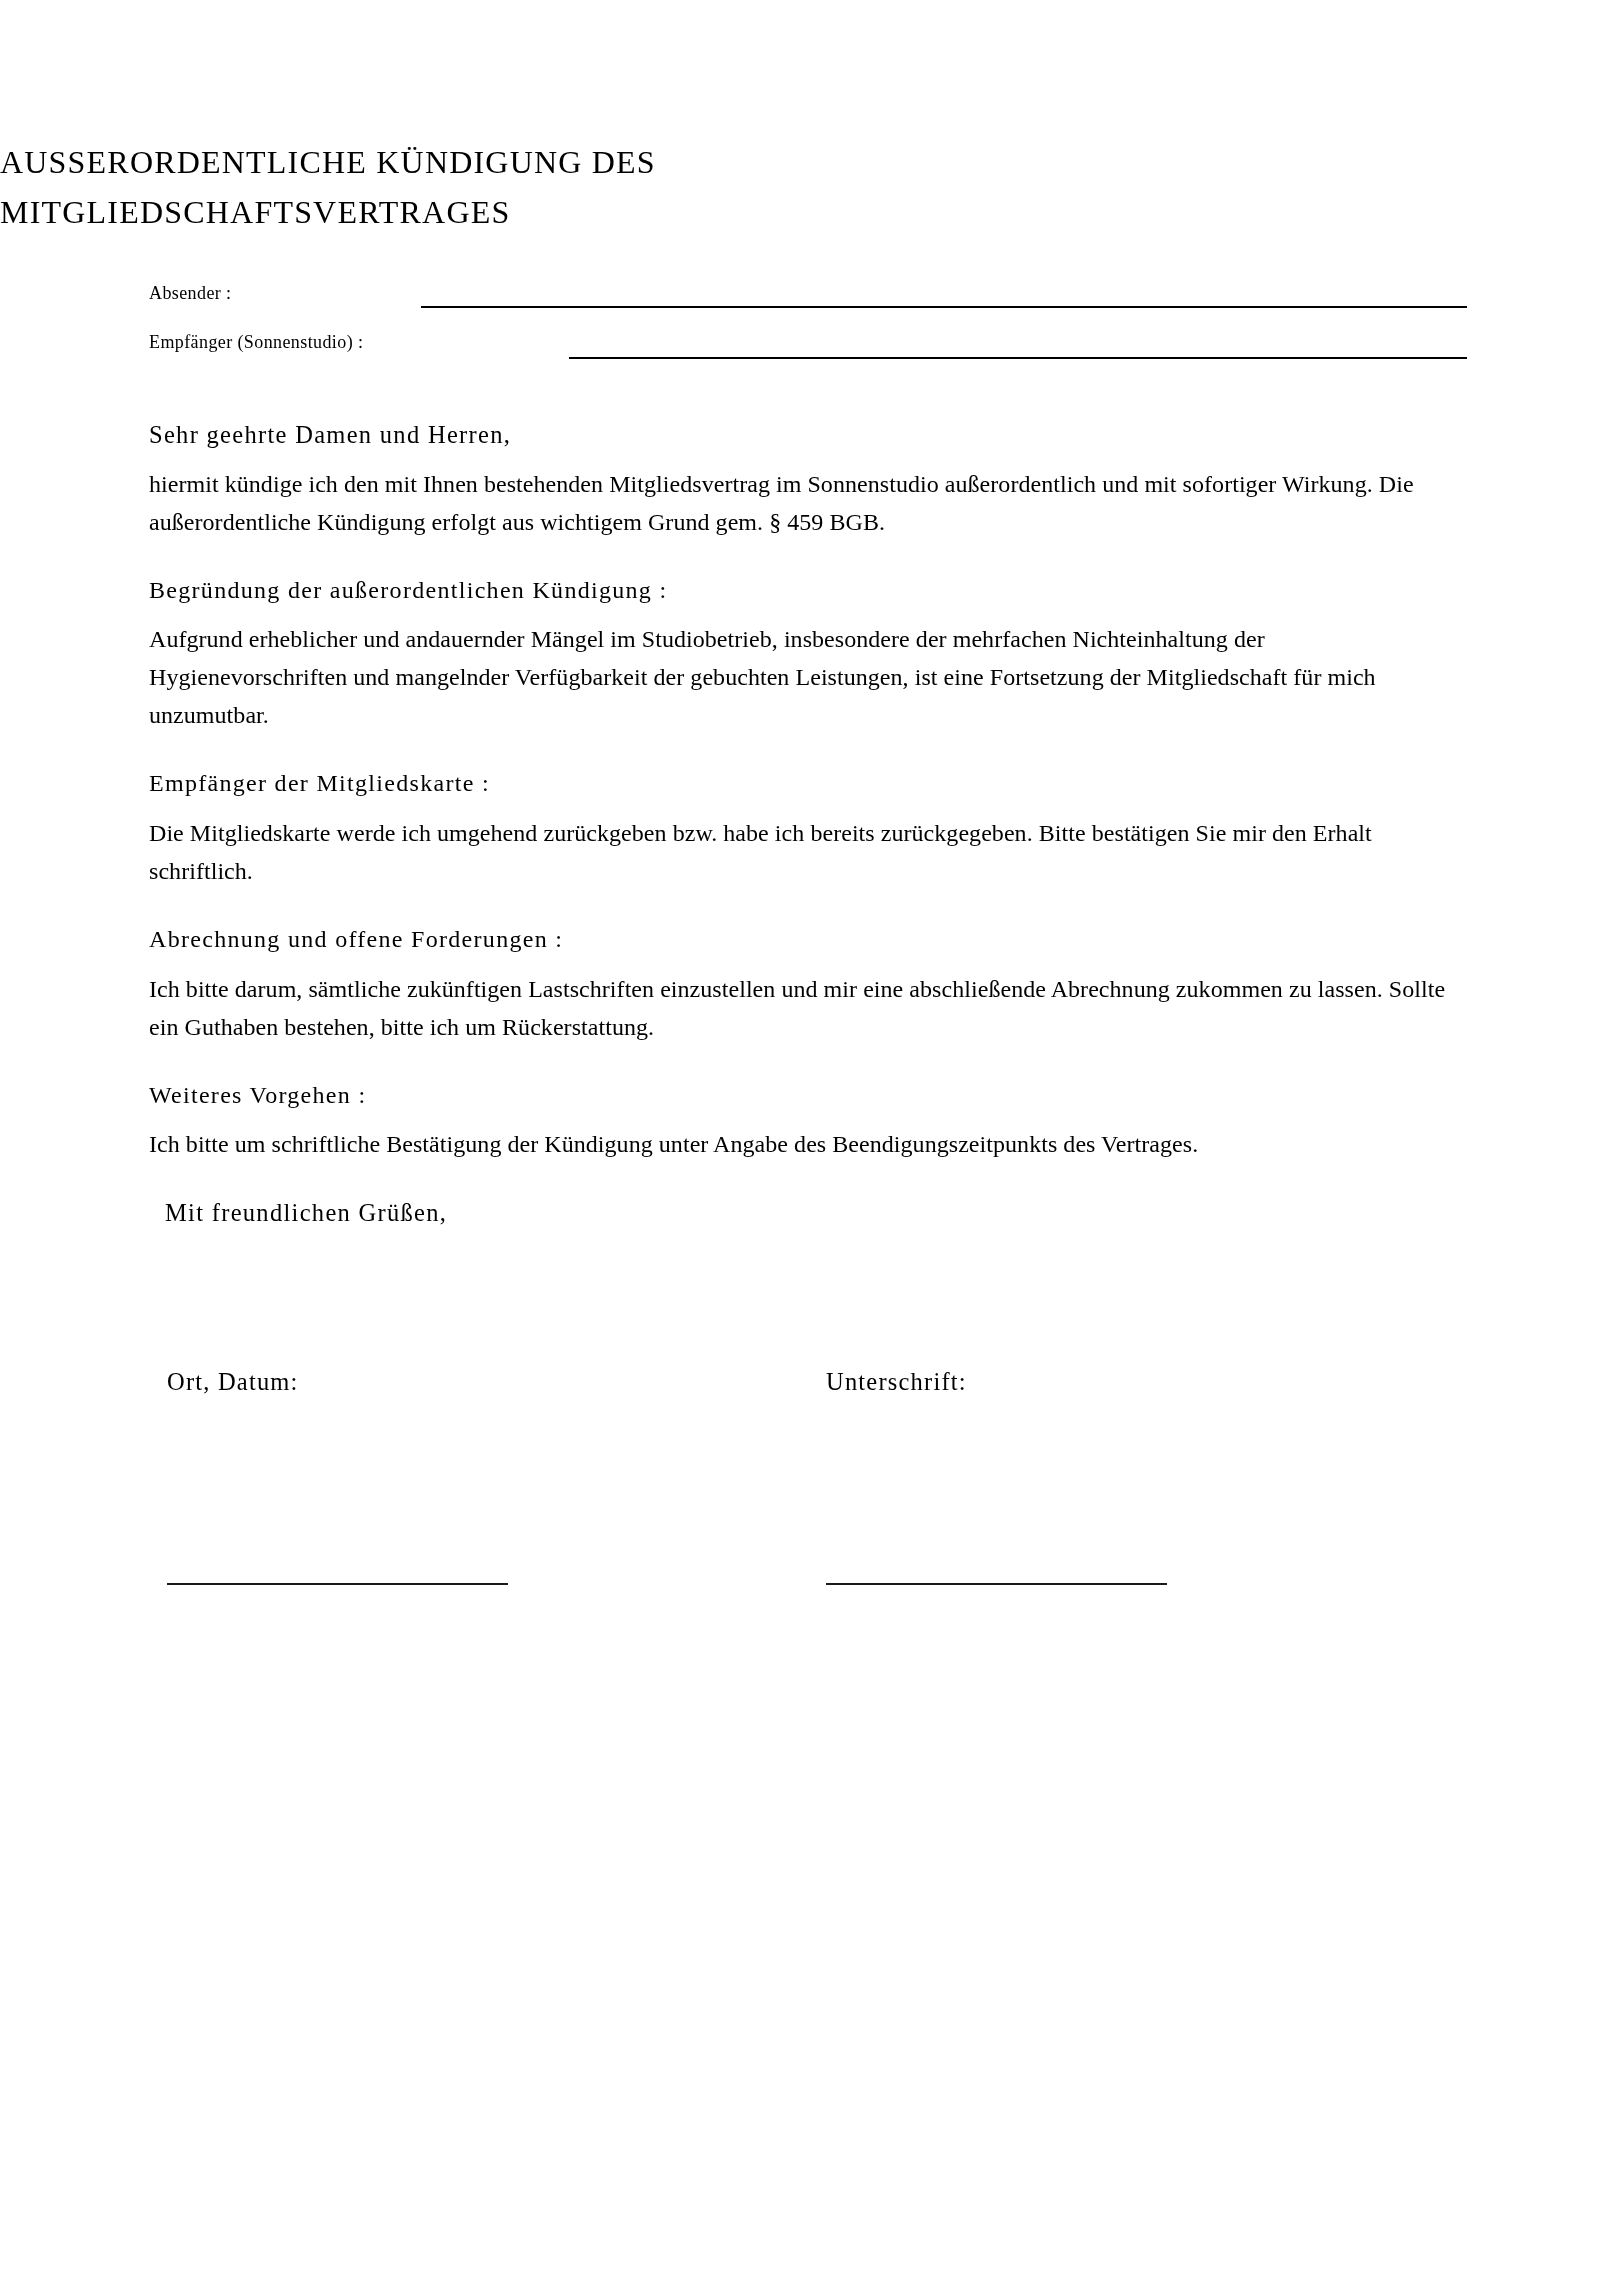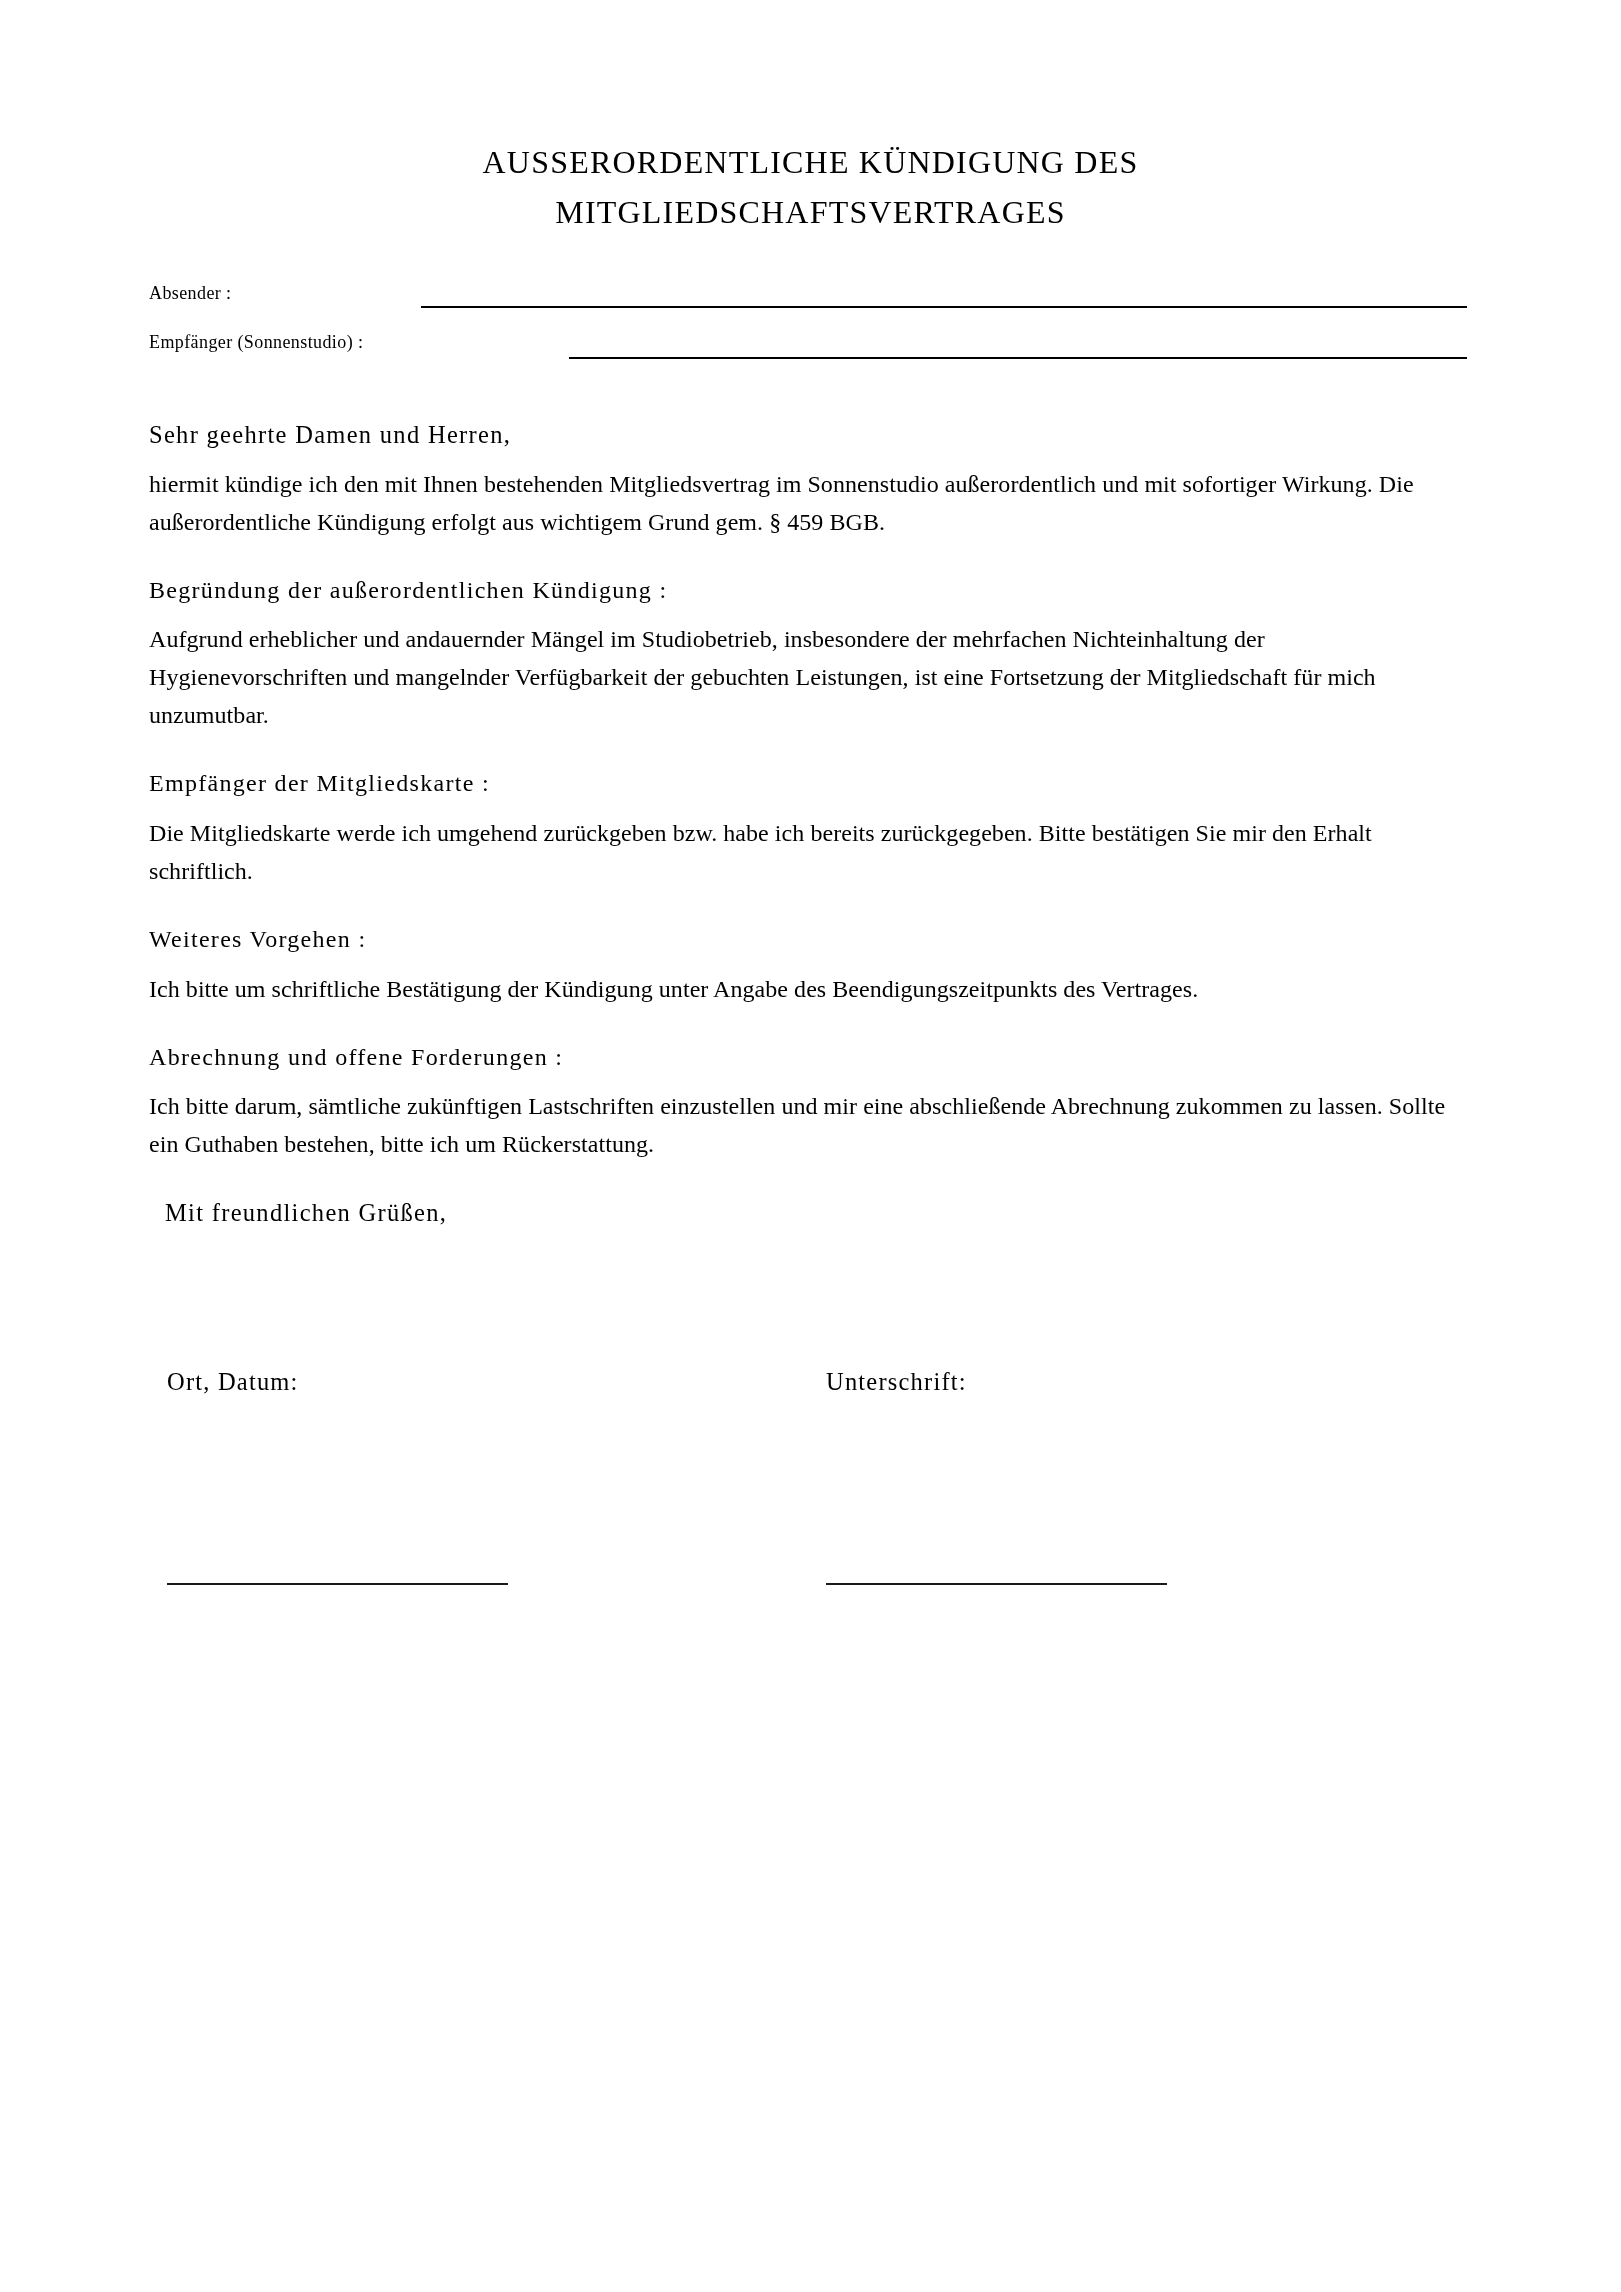--- a/index.html
+++ b/index.html
@@ -19,21 +19,20 @@
     font-family: "Liberation Serif", "DejaVu Serif", serif;
     overflow: hidden;
   }
 
   
   .doc-title {
     position: absolute;
     left: 0;
     top: 116px;
     width: 1621px;
-    text-align: center;
     font-size: 32px;
     line-height: 50px;
     letter-spacing: 1.2px;
     font-weight: 400;
   }
   .doc-title .title-line {
     display: block;
     white-space: nowrap;
   }
 
@@ -183,27 +182,27 @@
       <p class="section-heading">Begründung der außerordentlichen Kündigung :</p>
       <p class="section-text">Aufgrund erheblicher und andauernder Mängel im Studiobetrieb, insbesondere der mehrfachen Nichteinhaltung der Hygienevorschriften und mangelnder Verfügbarkeit der gebuchten Leistungen, ist eine Fortsetzung der Mitgliedschaft für mich unzumutbar.</p>
     </div>
 
     <div class="section">
       <p class="section-heading">Empfänger der Mitgliedskarte :</p>
       <p class="section-text">Die Mitgliedskarte werde ich umgehend zurückgeben bzw. habe ich bereits zurückgegeben. Bitte bestätigen Sie mir den Erhalt schriftlich.</p>
     </div>
 
     <div class="section">
+      <p class="section-heading">Abrechnung und offene Forderungen :</p>
+      <p class="section-text">Ich bitte darum, sämtliche zukünftigen Lastschriften einzustellen und mir eine abschließende Abrechnung zukommen zu lassen. Sollte ein Guthaben bestehen, bitte ich um Rückerstattung.</p>
+    </div>
+
+    <div class="section">
       <p class="section-heading">Weiteres Vorgehen :</p>
       <p class="section-text">Ich bitte um schriftliche Bestätigung der Kündigung unter Angabe des Beendigungszeitpunkts des Vertrages.</p>
-    </div>
-
-    <div class="section">
-      <p class="section-heading">Abrechnung und offene Forderungen :</p>
-      <p class="section-text">Ich bitte darum, sämtliche zukünftigen Lastschriften einzustellen und mir eine abschließende Abrechnung zukommen zu lassen. Sollte ein Guthaben bestehen, bitte ich um Rückerstattung.</p>
     </div>
 
     <p class="closing">Mit freundlichen Grüßen,</p>
   </div>
 
   <div class="signature-area">
     <div class="sig-col place">
       <span class="sig-label">Ort, Datum:</span>
     </div>
     <div class="sig-col signature">

